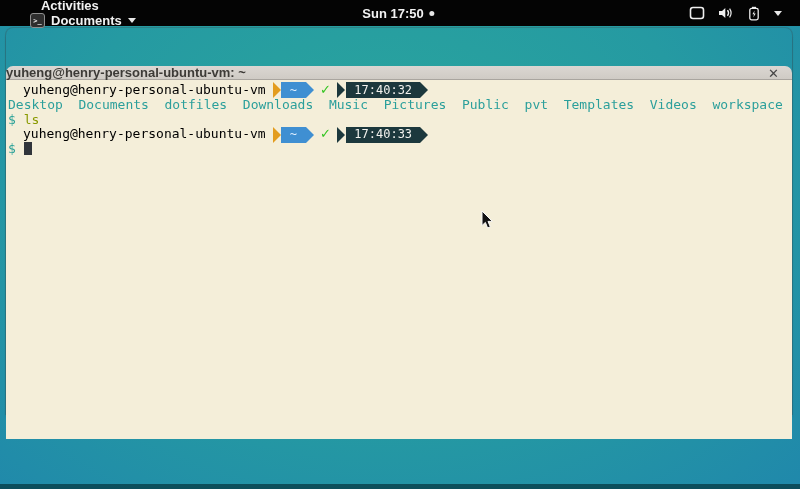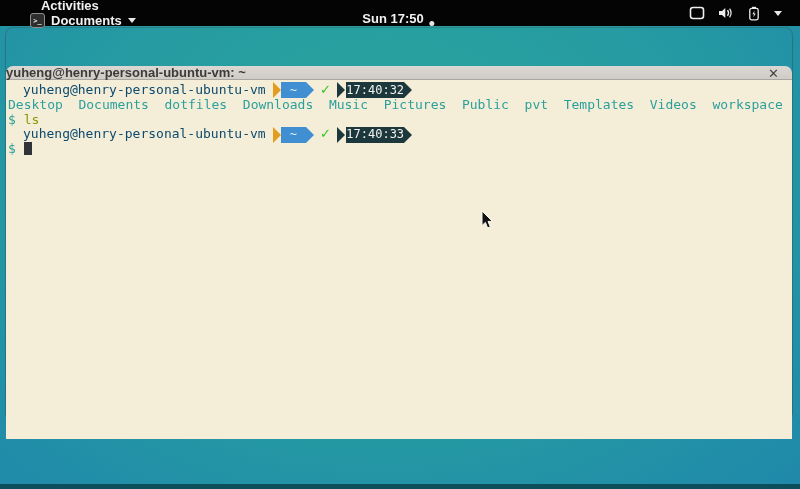--- a/index.html
+++ b/index.html
@@ -14,21 +14,21 @@
   .activities { padding:0 4px; cursor:pointer; }
   .appmenu { display:flex; align-items:center; margin-left:26px; gap:6px; cursor:pointer; }
   .term-badge { width:15px; height:15px; background:#2e2e2e; border:1px solid #8f8f8f;
                 border-radius:3px; color:#eaeaea; font-family:"DejaVu Sans Mono",monospace;
                 font-size:7px; font-weight:700; display:flex; align-items:center;
                 justify-content:center; letter-spacing:0; }
   .caret-down { width:0; height:0; border-left:4px solid transparent;
                 border-right:4px solid transparent; border-top:5px solid #e8e8e8;
                 display:inline-block; }
   .tb-center { position:absolute; left:50%; top:0; height:26px; transform:translateX(-52%);
-               display:flex; align-items:flex-end; gap:6px; cursor:pointer; }
+               display:flex; align-items:center; gap:6px; cursor:pointer; }
   .notif-dot { width:5px; height:5px; border-radius:50%; background:#e6e6e6; }
   .tb-right { position:absolute; right:18px; top:0; height:26px; display:flex;
               align-items:center; gap:13px; cursor:pointer; }
   .tb-right svg { display:block; }
 
   
   .desktop { position:absolute; left:0; top:26px; width:800px; height:463px;
              background:radial-gradient(ellipse 100% 130% at 48% 32%,
                         #2aa69d 0%, #259aa2 40%, #1e82ae 85%, #1a74a8 100%); }
   .desktop-bottom-edge { position:absolute; left:0; bottom:0; width:100%; height:5px;
@@ -45,33 +45,33 @@
   .close-btn { position:absolute; right:13px; top:50%; transform:translateY(-50%);
                font-size:13px; color:#454545; line-height:1; cursor:pointer;
                font-family:"DejaVu Sans", sans-serif; }
 
   
   .terminal { height:359px; background:#f4eed9; overflow:hidden;
               font-family:"DejaVu Sans Mono", monospace; font-size:13px;
               line-height:14.8px; padding:3px 0 0 2px; color:#333; cursor:text; }
   .tline { white-space:pre; height:14.8px; }
   .prompt-line { display:flex; align-items:center; padding-left:15px; height:14.8px; }
-  .p-host { color:#0c4a6e; }
+  .p-host { color:#000000; }
   .p-sep  { margin-left:7px; }
   .tri { width:0; height:0; border-top:8px solid transparent;
          border-bottom:8px solid transparent; display:inline-block; flex:none; }
   .tri-yellow { border-left:8px solid #e39c1e; }
   .tri-blue   { border-left:8px solid #3f8fd2; }
   .tri-dark   { border-left:8px solid #1c383d; }
   .seg-cwd { background:#3f8fd2; color:#ddeeff; height:16px; display:flex;
              align-items:center; padding:0 9px; font-size:12px; flex:none; }
   .check { color:#33c421; font-weight:700; margin:0 6px; font-size:13px;
            font-family:"DejaVu Sans", sans-serif; }
   .seg-time { background:#1c383d; color:#f2f2ee; height:16px; display:flex;
-              align-items:center; padding:0 0; font-size:12px; margin-left:1.5px; flex:none; }
+              align-items:center; padding:0 8px; font-size:12px; margin-left:1.5px; flex:none; }
   .sh-symbol { color:#2aa198; }
   .cmd { color:#8a9a00; }
   .dirs { color:#2b9f9b; }
   .block-cursor { display:inline-block; width:8px; height:13px; background:#30343a;
                   vertical-align:-2px; }
 
   
   .mouse { position:absolute; left:481px; top:210px; z-index:9; pointer-events:none; }
 </style>
 </head>

